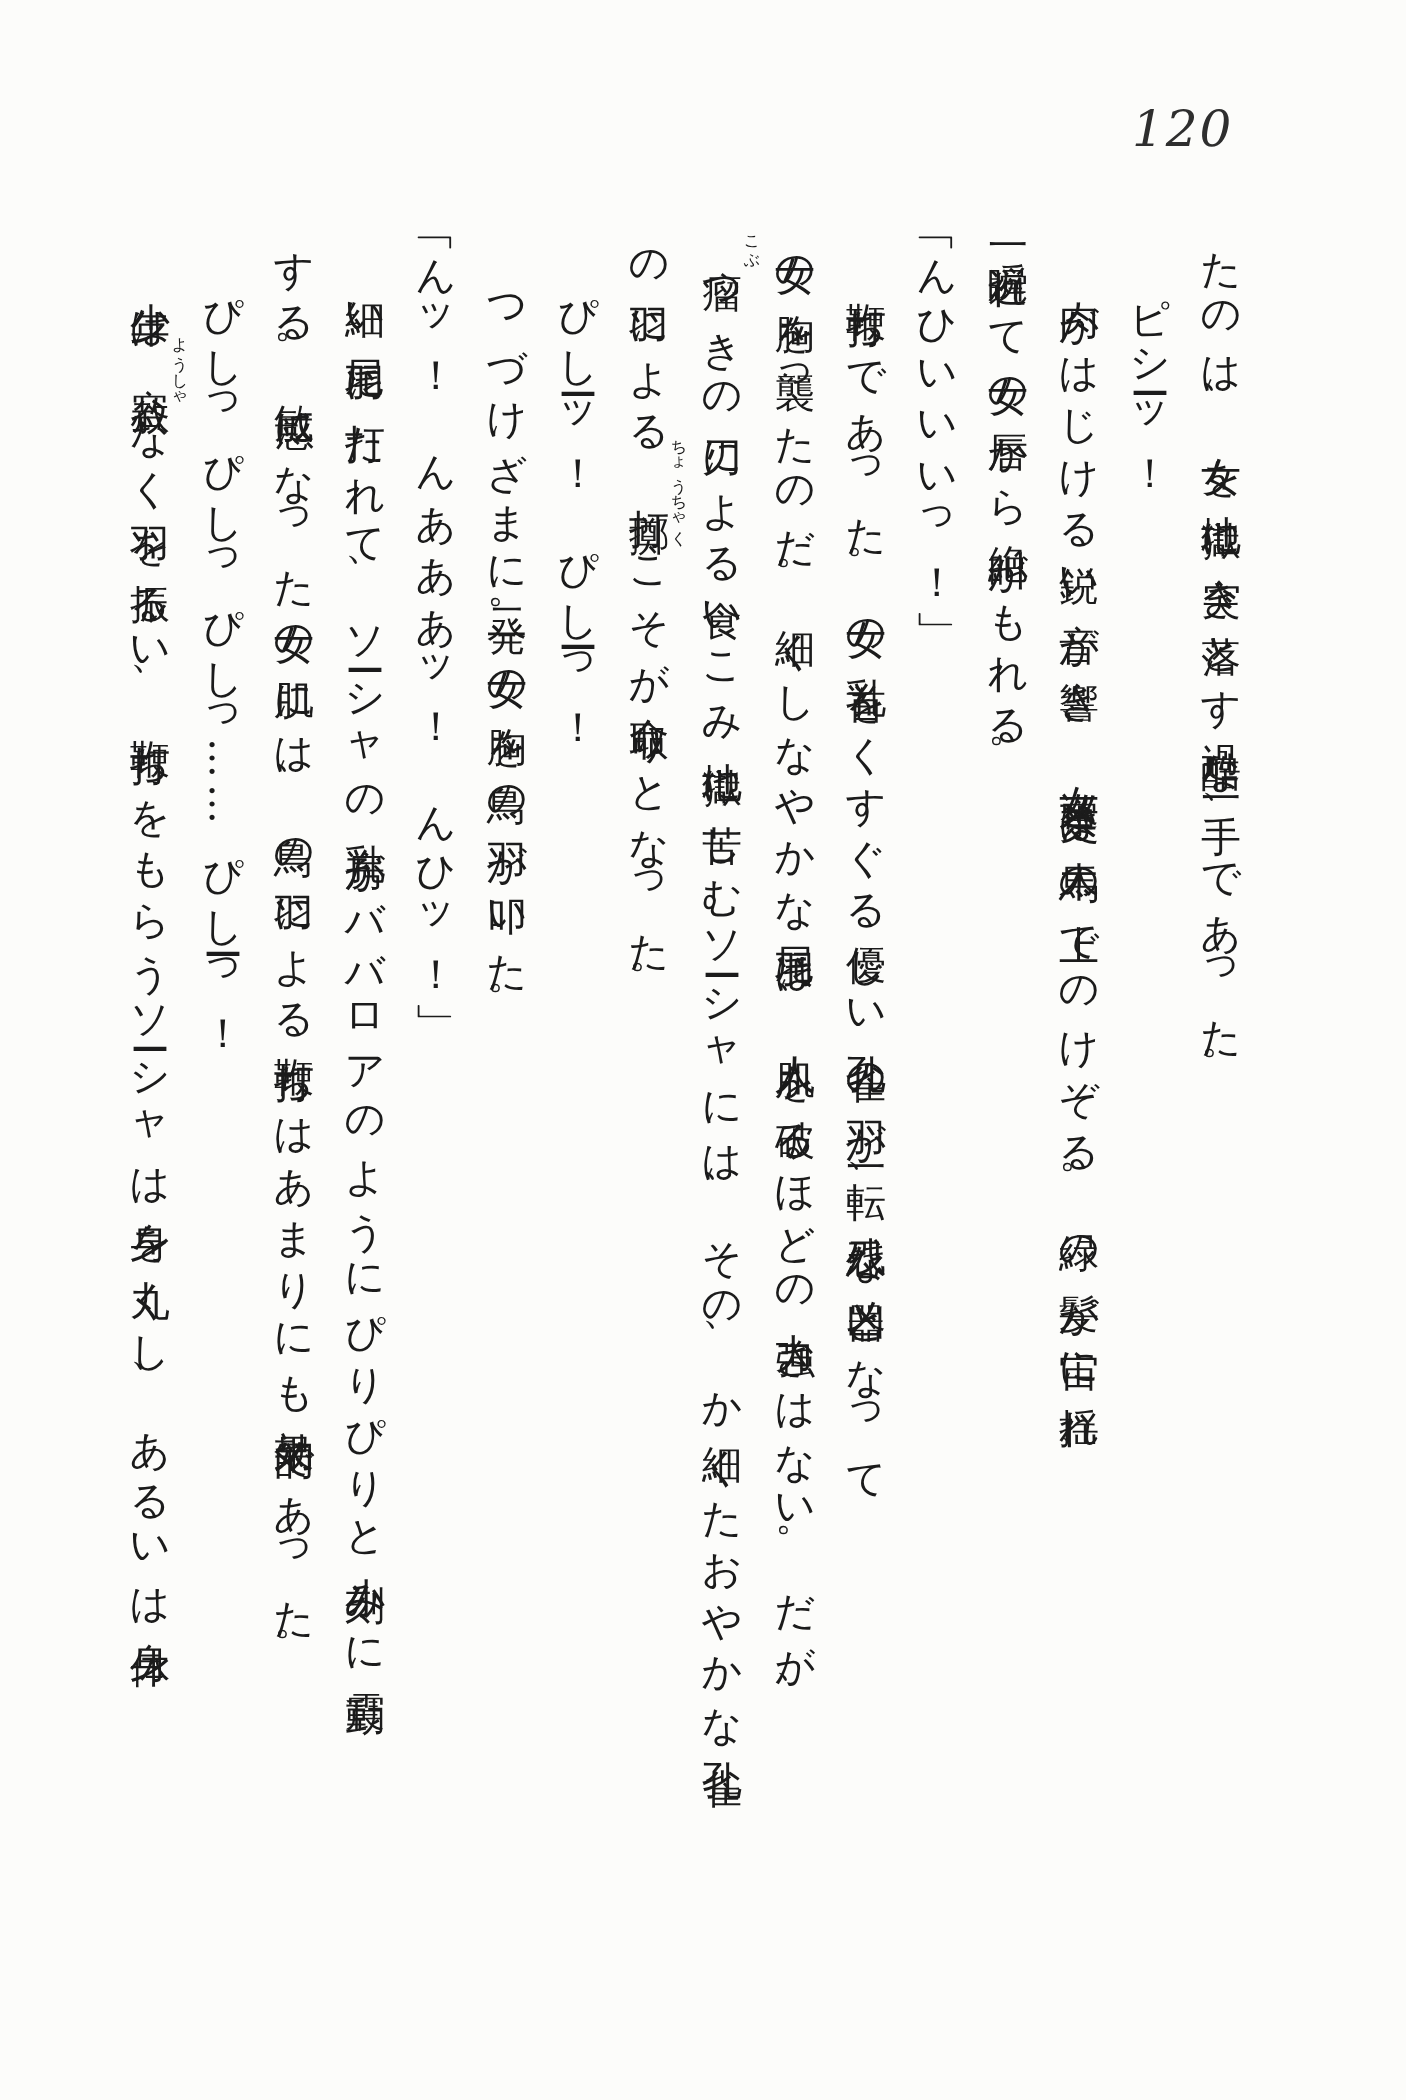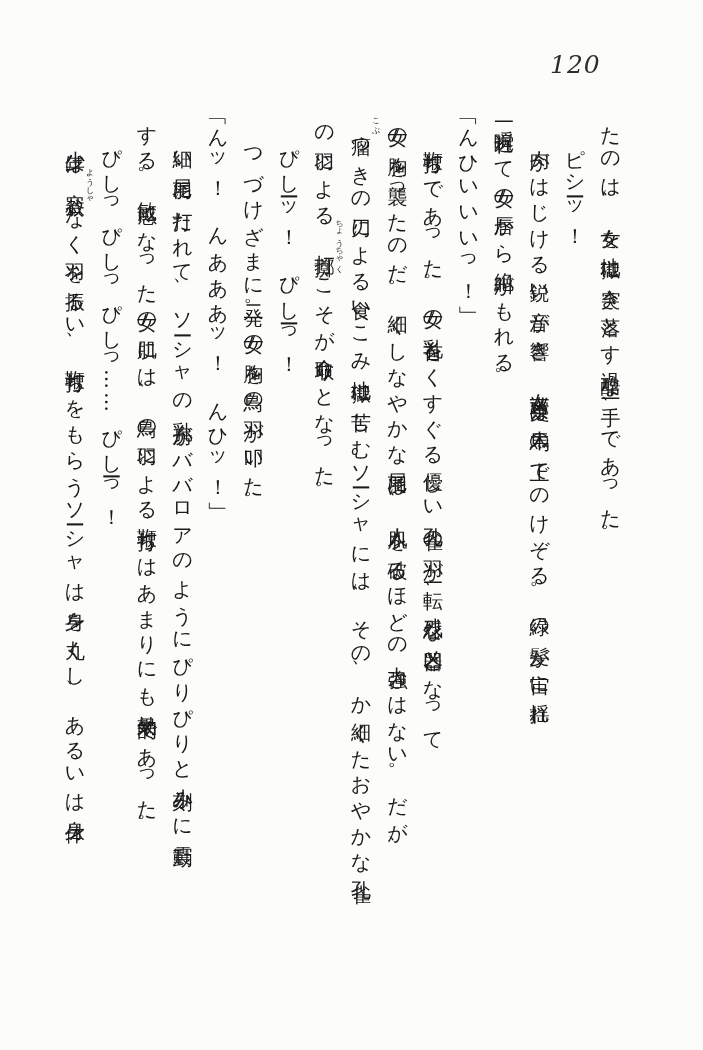--- a/index.html
+++ b/index.html
@@ -12,21 +12,21 @@
   .book-page {
     position: relative;
     width: 703px;
     height: 1050px;
     background: #fcfcfa;
     font-family: "DejaVu Serif", serif;
   }
   .page-number {
     position: absolute;
     top: 50px;
-    left: 550px;
+    left: 566px;
     font-family: "DejaVu Serif", serif;
     font-style: italic;
     font-size: 25px;
     color: #2e2e2e;
     letter-spacing: 1px;
   }
   .text-block {
     position: absolute;
     top: 112px;
     right: 75px;

